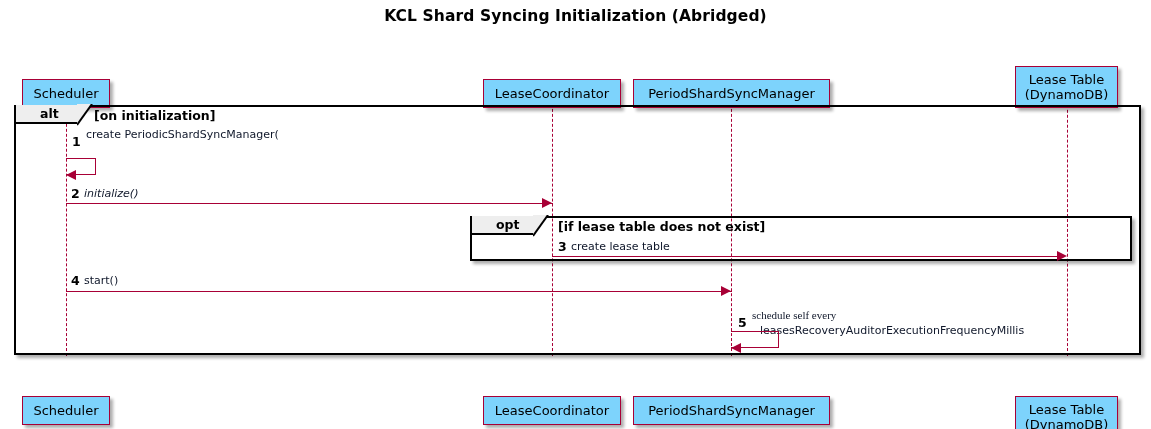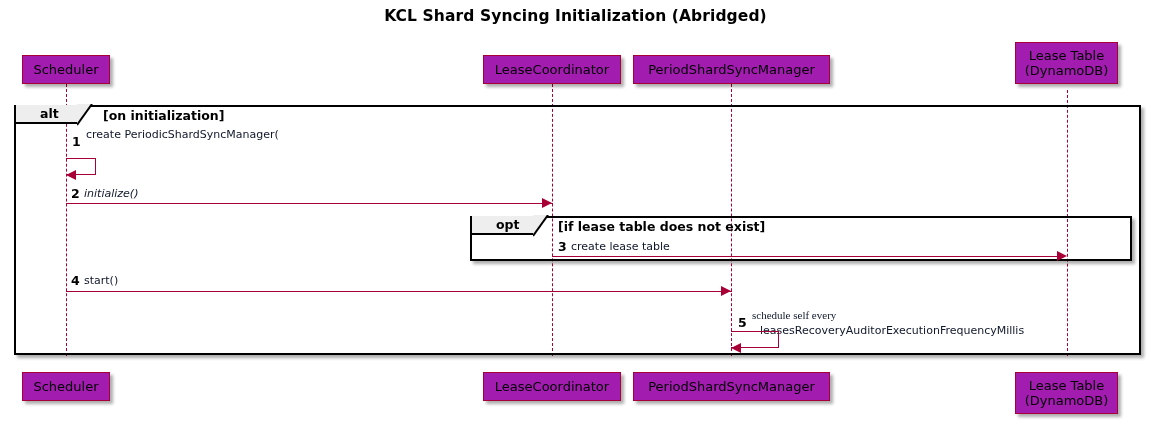--- a/index.html
+++ b/index.html
@@ -31,32 +31,33 @@
     font-size: 15.5px;
     font-weight: bold;
     letter-spacing: 0.1px;
     color: #000000;
     white-space: nowrap;
   }
 
   
   .participant {
     box-sizing: border-box;
-    background: #a21caf;
+    background: #7dd3fc;
     border: 1.5px solid #A80036;
     box-shadow: 3px 3px 3px rgba(0,0,0,0.32);
     display: flex;
     align-items: center;
     justify-content: center;
     text-align: center;
     font-size: 13px;
     line-height: 15px;
     color: #000000;
     padding: 0 6px;
     white-space: pre-line;
+    margin-top: 24px;
   }
 
   
   .lifeline {
     width: 0;
     border-left: 1.5px dashed #A80036;
   }
 
   
   .fragment {
@@ -161,21 +162,21 @@
       <span>alt</span>
     </div>
   </div>
 
   <svg class="abs" style="left:77px; top:104px;" width="16" height="23">
     <polygon points="0,0 15,0 0,21" fill="#EEEEEE" stroke="none"></polygon>
     <line x1="15" y1="0" x2="0" y2="21" stroke="#000000" stroke-width="2"></line>
     <line x1="0" y1="21" x2="-1" y2="21" stroke="#000000" stroke-width="2"></line>
   </svg>
 
-  <div class="abs fragment-label" style="left:94px; top:108px;margin-left:9px;">[on initialization]</div>
+  <div class="abs fragment-label" style="left:94px; top:108px;">[on initialization]</div>
 
   <div class="abs msg-num" style="left:72px; top:134px;">1</div>
   <div class="abs msg-text" style="left:86px; top:127px;">create PeriodicShardSyncManager(</div>
 
   <div class="abs self-loop" style="left:66px; top:158px; width:30px; height:17px;"></div>
   <div class="abs msg-arrow-left" style="left:66px; top:170px;"></div>
 
   <div class="abs msg-num" style="left:71px; top:186px;">2</div>
   <div class="abs msg-text" style="left:84px; top:186px;font-style:italic;">initialize()</div>
   <div class="abs msg-line" style="left:66px; top:203px; width:487px;"></div>

